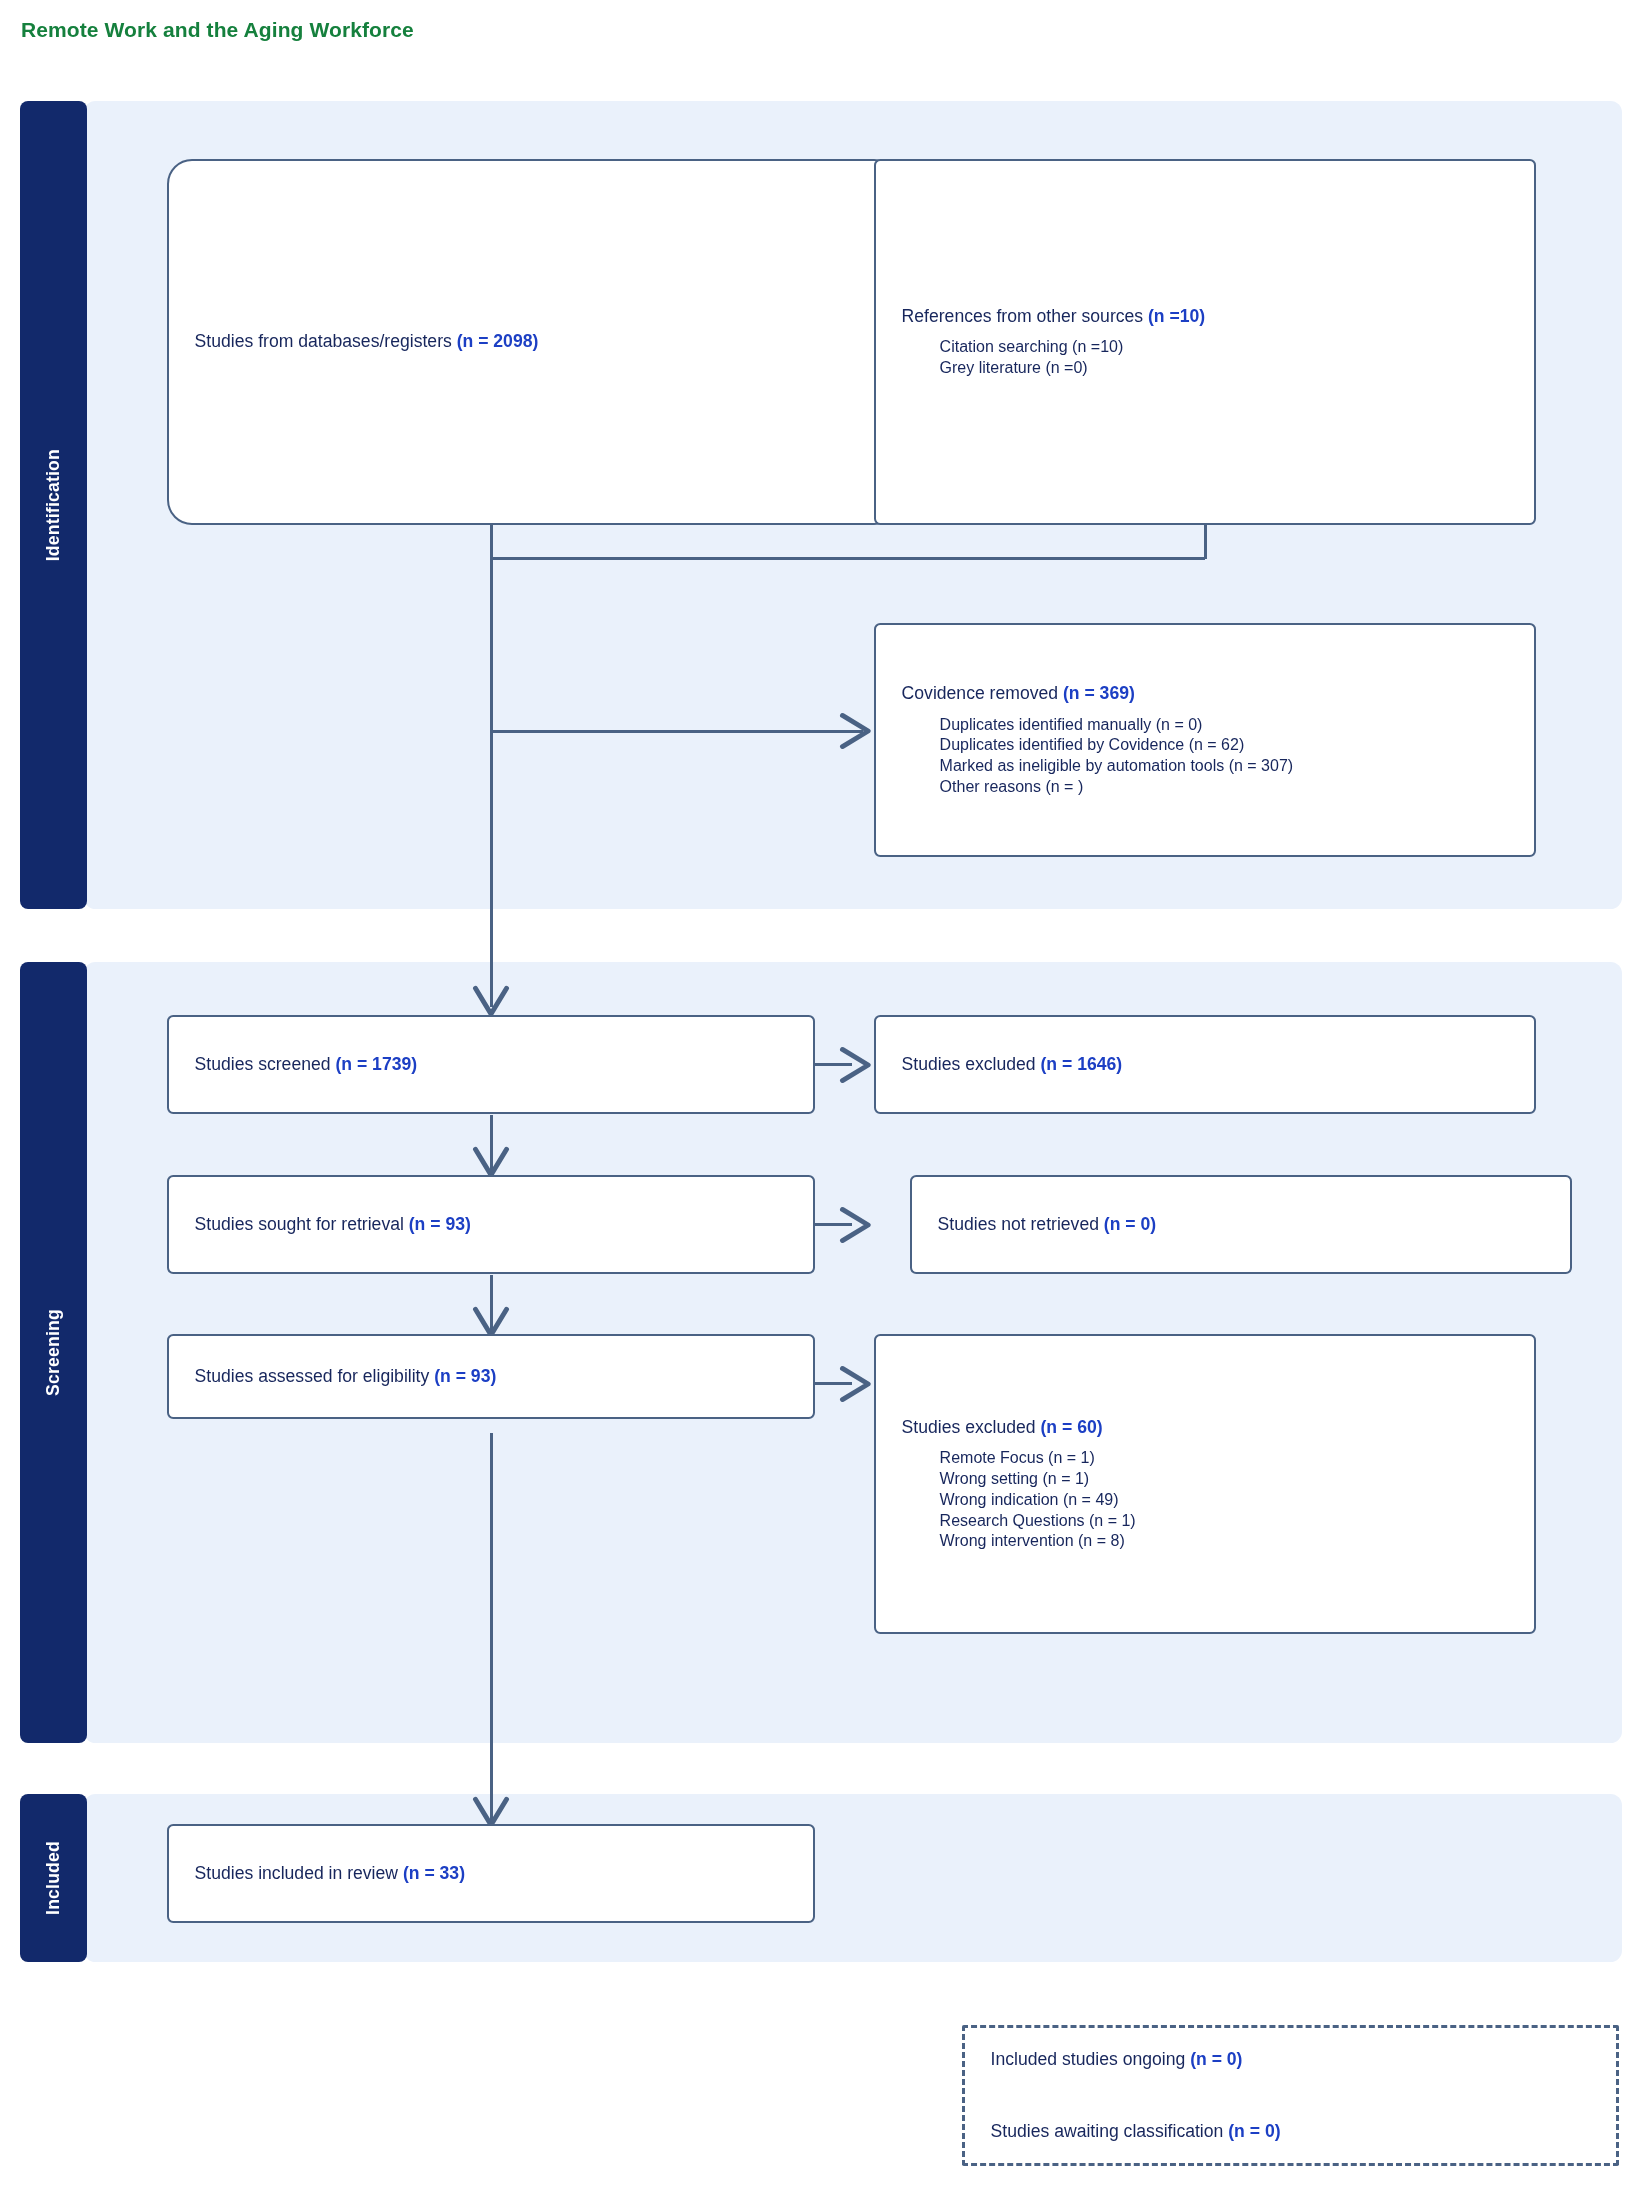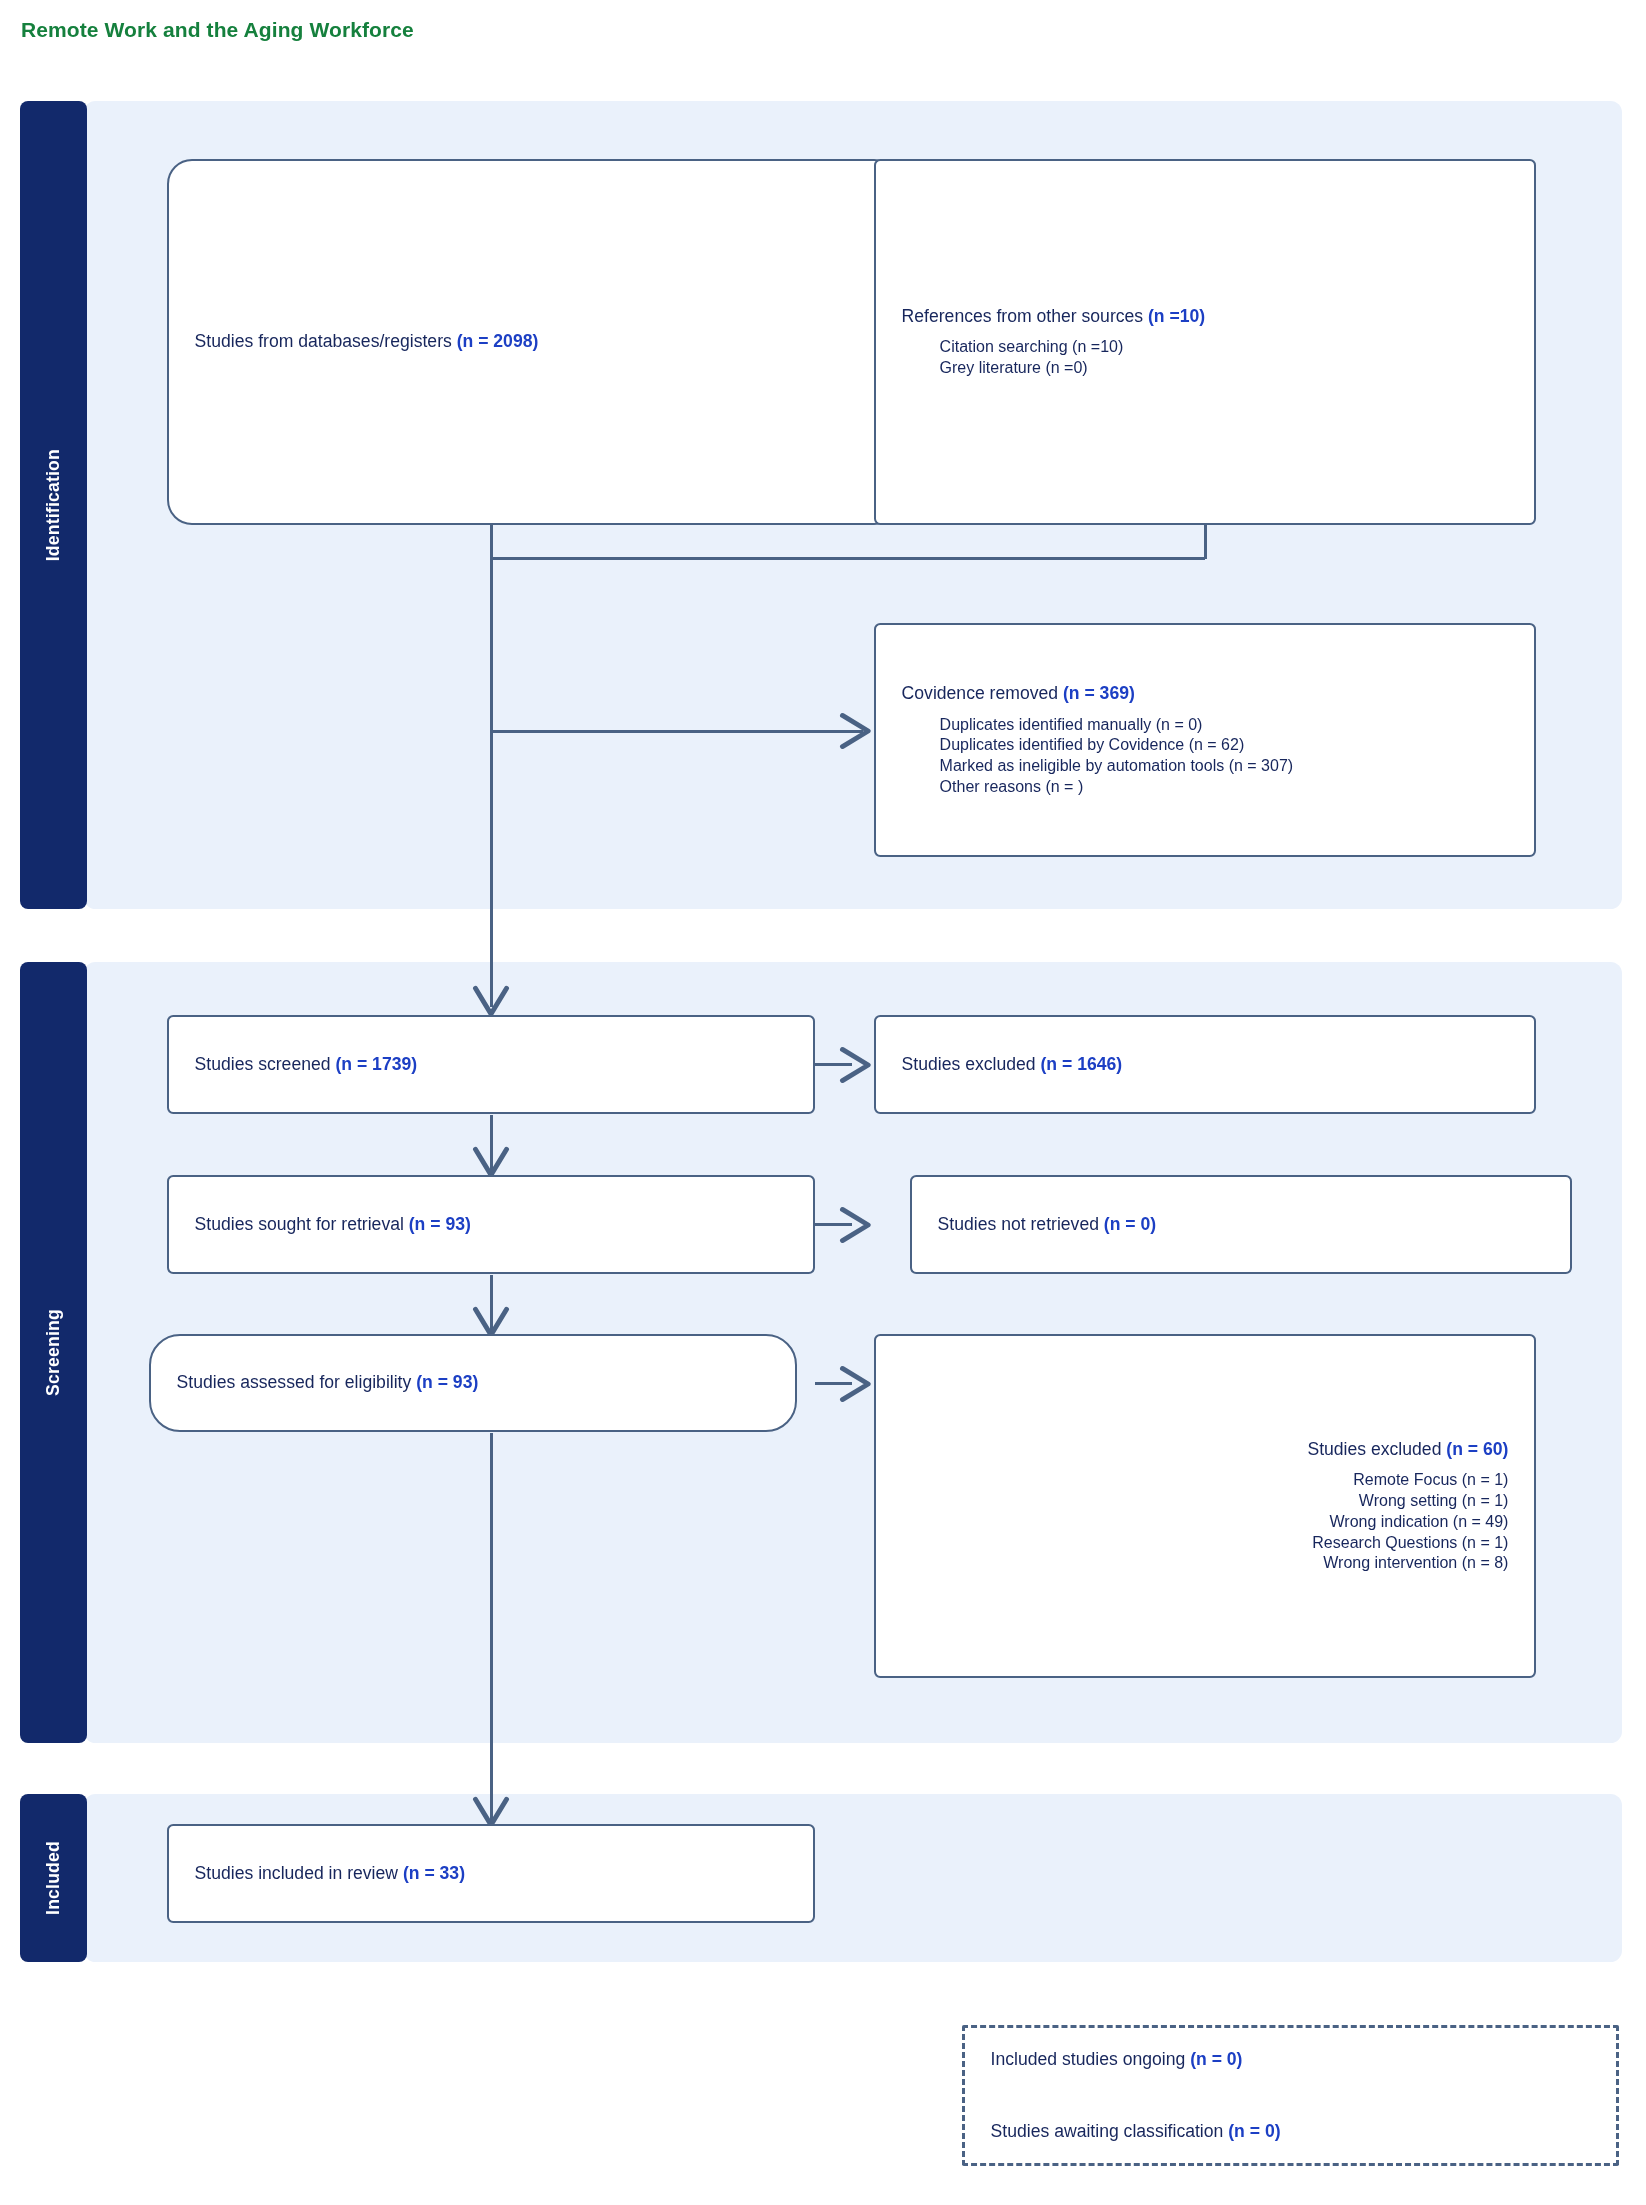--- a/index.html
+++ b/index.html
@@ -61,22 +61,22 @@
   .sublist{margin-top:9px;}
 
   
   #box-databases      {left:167px; top:159px;  width:732px; height:366px;border-radius:25px;}
   #box-other-sources  {left:874px;top:159px;  width:662px; height:366px;}
   #box-refs-removed   {left:874px;top:623px; width:662px; height:234px;}
   #box-screened       {left:167px; top:1015px; width:648px; height:99px;}
   #box-excluded-1     {left:874px;top:1015px; width:662px; height:99px;}
   #box-sought         {left:167px; top:1175px; width:648px; height:99px;}
   #box-not-retrieved  {left:874px;top:1175px; width:662px; height:99px;margin-left:36px;}
-  #box-assessed       {left:149px; top:1334px; width:648px; height:98px;border-radius:31px;}
-  #box-excluded-2     {left:874px;top:1334px; width:662px; height:344px;text-align:right;}
+  #box-assessed       {left:167px; top:1334px; width:648px; height:85px;}
+  #box-excluded-2     {left:874px;top:1334px; width:662px; height:300px;}
   #box-included       {left:167px; top:1824px; width:648px; height:99px;}
   #box-ongoing        {left:962px;top:2025px; width:657px; height:141px;}
   #box-ongoing .ftitle{margin:0;}
 
   
   .ln{position:absolute;background:#4a6284;}
   .lnh{height:3.1px;}
   .lnv{width:3.1px;}
 
   .chev{position:absolute;width:0;height:0;}

